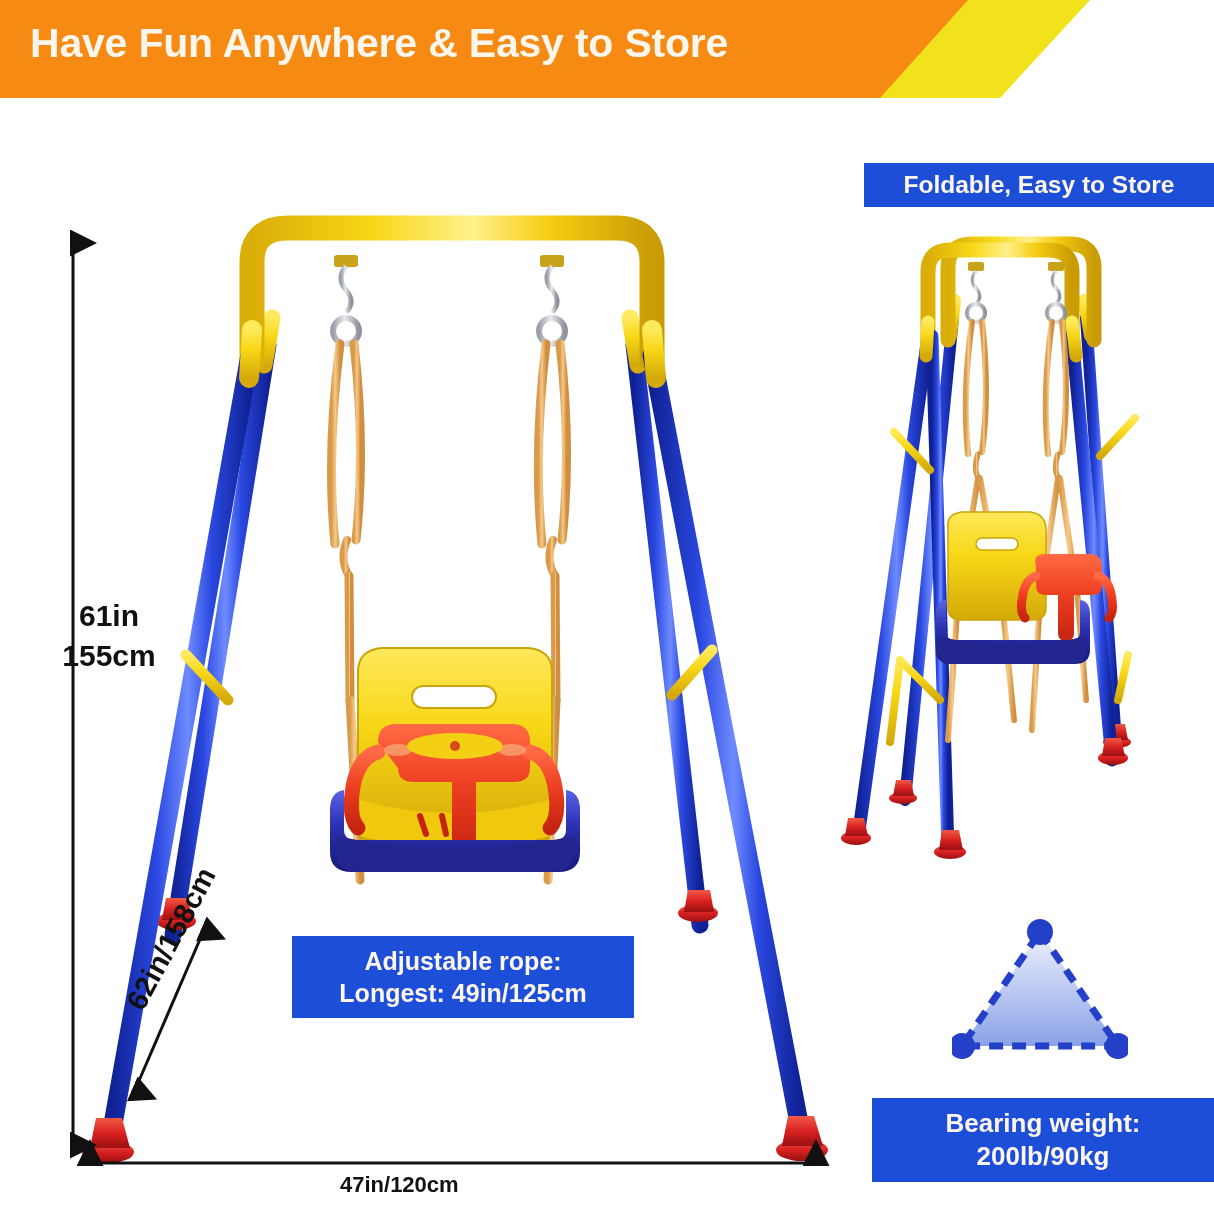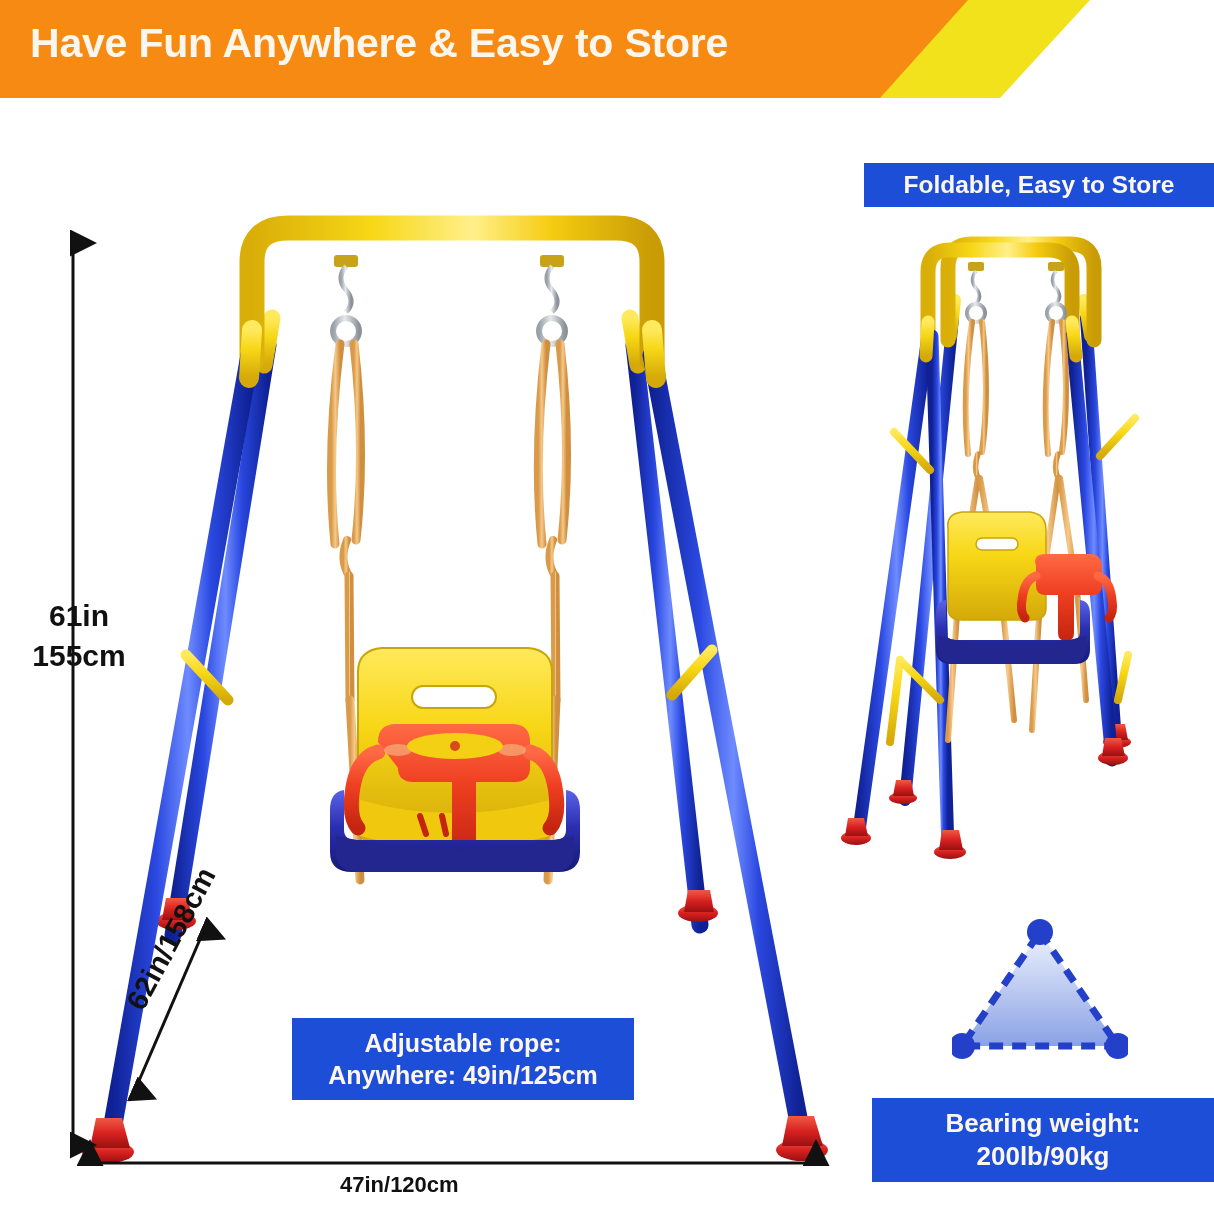--- a/index.html
+++ b/index.html
@@ -56,21 +56,21 @@
     text-align: center;
     line-height: 1.28;
   }
   #badge-foldable {
     left: 864px; top: 163px;
     width: 350px; height: 44px;
     font-size: 24.5px;
     display: flex; align-items: center; justify-content: center;
   }
   #badge-rope {
-    left: 292px; top: 1018px;
+    left: 292px; top: 936px;
     width: 342px; height: 82px;
     font-size: 25px;
     display: flex; flex-direction: column;
     align-items: center; justify-content: center;
   }
   #badge-weight {
     left: 872px; top: 1098px;
     width: 342px; height: 84px;
     font-size: 26px;
     display: flex; flex-direction: column;
@@ -79,21 +79,21 @@
 
   
   .dim-text {
     position: absolute;
     color: #111111;
     font-weight: bold;
     font-size: 30px;
     white-space: nowrap;
   }
   #dim-height-label {
-    left: 13px; top: 596px;
+    left: 43px; top: 596px;
     width: 132px;
     text-align: center;
     line-height: 1.32;
   }
   #dim-width-label {
     left: 340px; top: 1172px;
     font-size: 22px;
   }
   #dim-diagonal-label {
     left: 120px; top: 1000px;
@@ -380,21 +380,21 @@
   <circle cx="166" cy="128" r="13" fill="#2440C8"></circle>
   <circle cx="10" cy="128" r="13" fill="#2440C8"></circle>
 </svg>
 
 <div class="orange-badge" id="badge-foldable">
   <span>Foldable, Easy to Store</span>
 </div>
 
 <div class="orange-badge" id="badge-rope">
   <span>Adjustable rope:</span>
-  <span>Anywhere: 49in/125cm</span>
+  <span>Longest: 49in/125cm</span>
 </div>
 
 <div class="orange-badge" id="badge-weight">
   <span>Bearing weight:</span>
   <span>200lb/90kg</span>
 </div>
 
 <div class="dim-text" id="dim-height-label">
   <div>61in</div>
   <div>155cm</div>

